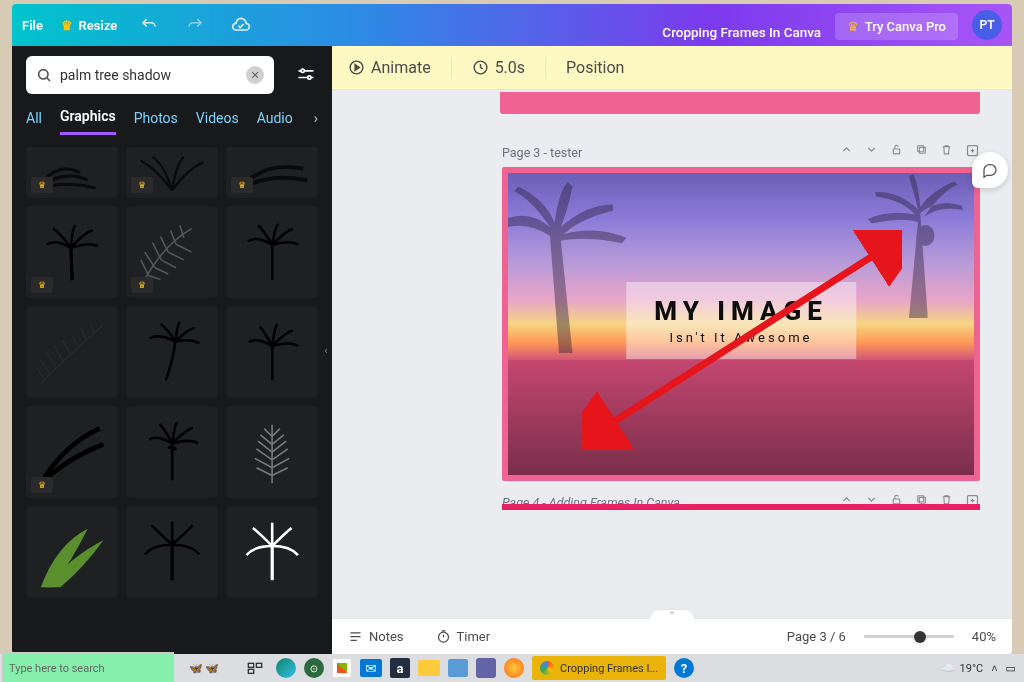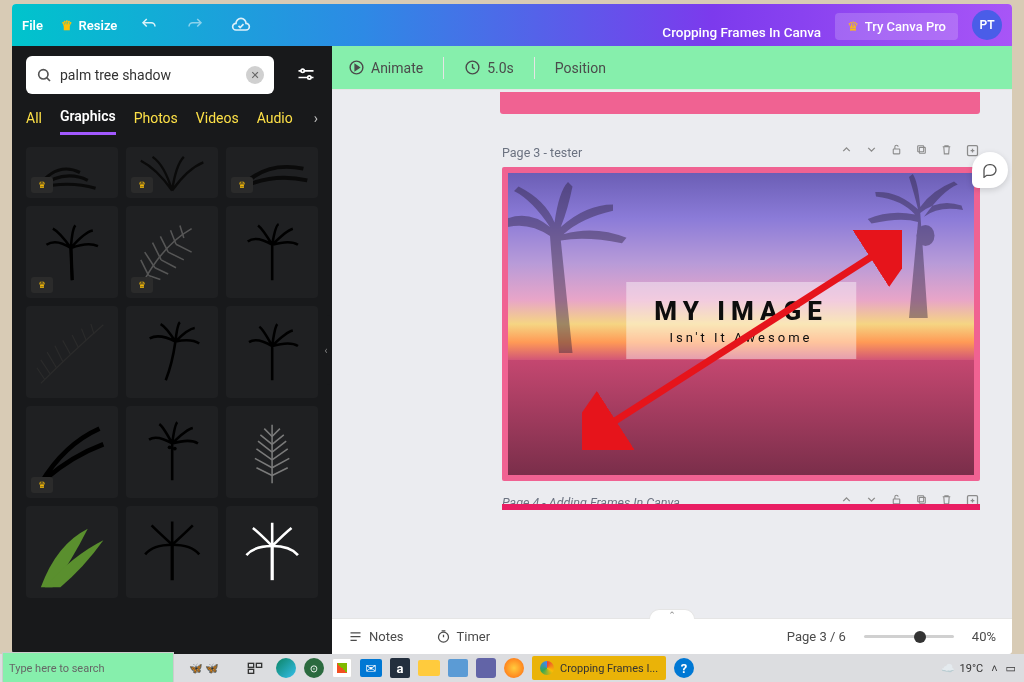--- a/index.html
+++ b/index.html
@@ -23,39 +23,39 @@
 
 
 .sidepanel { width: 320px; background: #18191b; color: #fff; display: flex; flex-direction: column; padding-top: 10px; overflow: hidden; }
 .search-row { display: flex; align-items: center; gap: 20px; padding: 0 14px; }
 .search-box { flex: 1; background: #fff; border-radius: 6px; height: 38px; display: flex; align-items: center; padding: 0 10px; color: #333; gap: 8px; }
 .search-box input { flex: 1; border: 0; outline: none; font-size: 14px; background: transparent; color: #333; }
 .clear-btn { width: 18px; height: 18px; border-radius: 50%; background: #d0d0d0; color: #666; display: flex; align-items: center; justify-content: center; font-size: 11px; cursor: pointer; }
 .filter-btn { width: 28px; height: 28px; display: flex; align-items: center; justify-content: center; color: #fff; cursor: pointer; }
 
 .tabs { display: flex; gap: 18px; padding: 14px 14px 0 14px; font-size: 14px; align-items: center; }
-.tab { color: #fde047; padding-bottom: 8px; cursor: pointer; white-space: nowrap; }
+.tab { color: #7dd3fc; padding-bottom: 8px; cursor: pointer; white-space: nowrap; }
 .tab.active { color: #fff; font-weight: 600; border-bottom: 3px solid #a259ff; }
 .tab-more { margin-left: auto; color: #c2c2c2; padding-bottom: 8px; cursor: pointer; }
 
 .graphics-grid { flex: 1; overflow: hidden; padding: 12px 14px 0 14px; position: relative; }
 .ggrid { display: grid; grid-template-columns: repeat(3, 1fr); gap: 8px; }
 .gitem { position: relative; background: #1f2022; aspect-ratio: 1/1; display: flex; align-items: center; justify-content: center; cursor: pointer; border-radius: 4px; }
 .gitem.short { aspect-ratio: 1/0.55; }
 .pro-badge { position: absolute; bottom: 5px; left: 5px; width: 22px; height: 16px; background: #2b2b2b; border-radius: 3px; display: flex; align-items: center; justify-content: center; font-size: 9px; color: #ffc107; }
 
 
 .palm svg { width: 70%; height: 70%; }
 .leaf svg { width: 85%; height: 85%; }
 
 .collapse-tab { position: absolute; right: -1px; top: 50%; transform: translateY(-50%); width: 14px; height: 70px; background: #18191b; border-radius: 0 6px 6px 0; display: flex; align-items: center; justify-content: center; color: #888; font-size: 10px; cursor: pointer; }
 
 
 .main { flex: 1; display: flex; flex-direction: column; background: #ebecf0; overflow: hidden; }
-.context-bar { height: 44px; background: #86efac; border-bottom: 1px solid #e5e5e5; display: flex; align-items: center; padding: 0 16px; gap: 20px; font-size: 14px; color: #4b4b4b; }
+.context-bar { height: 44px; background: #fef9c3; border-bottom: 1px solid #e5e5e5; display: flex; align-items: center; padding: 0 16px; gap: 20px; font-size: 16px; color: #4b4b4b; }
 .cb-item { display: flex; align-items: center; gap: 6px; cursor: pointer; }
 .divider { width: 1px; height: 22px; background: #e5e5e5; }
 
 .canvas-area { flex: 1; overflow: hidden; position: relative; padding: 0 0 0 0; }
 
 .page-strip { position: absolute; top: 2px; left: 168px; right: 32px; height: 22px; background: #f06292; border-radius: 0 0 3px 3px; }
 
 .page-header { display: flex; align-items: center; font-size: 12.5px; color: #6b7280; margin-bottom: 6px; margin-top: 9px; }
 .page-header .ph-title { flex: 1; }
 .page-actions { display: flex; gap: 12px; font-size: 14px; color: #8b8b8b; }

